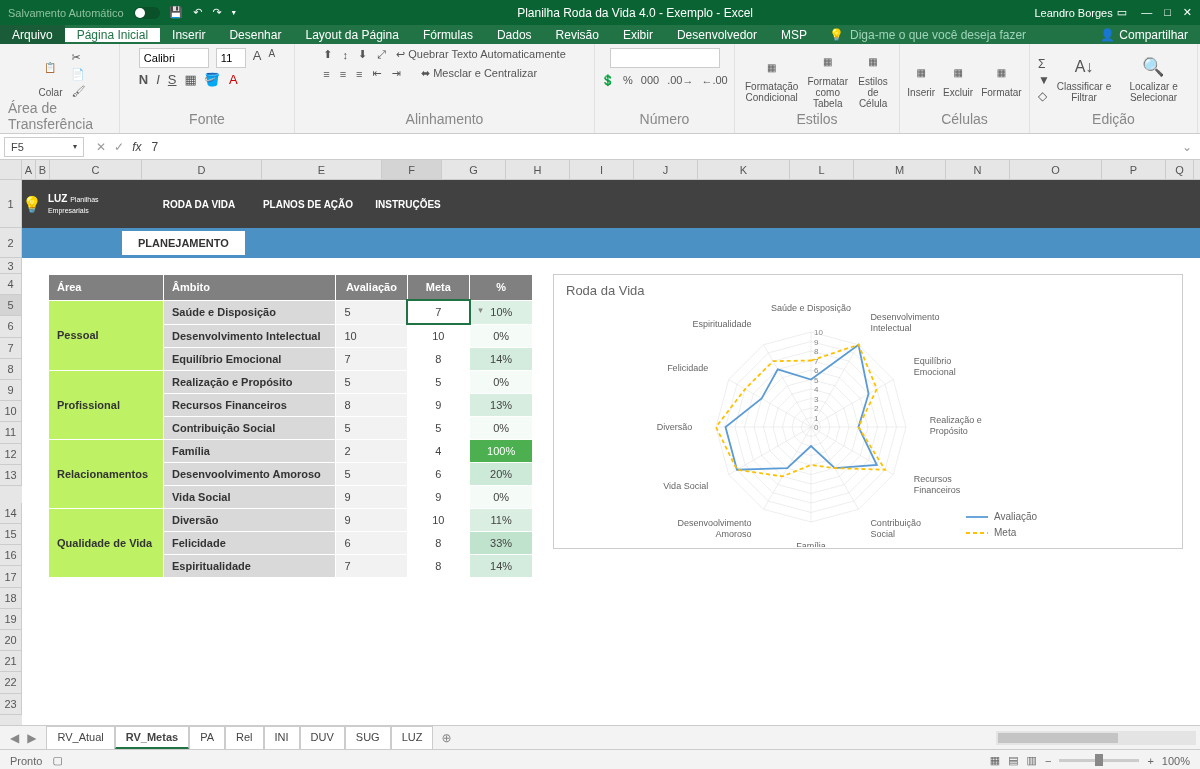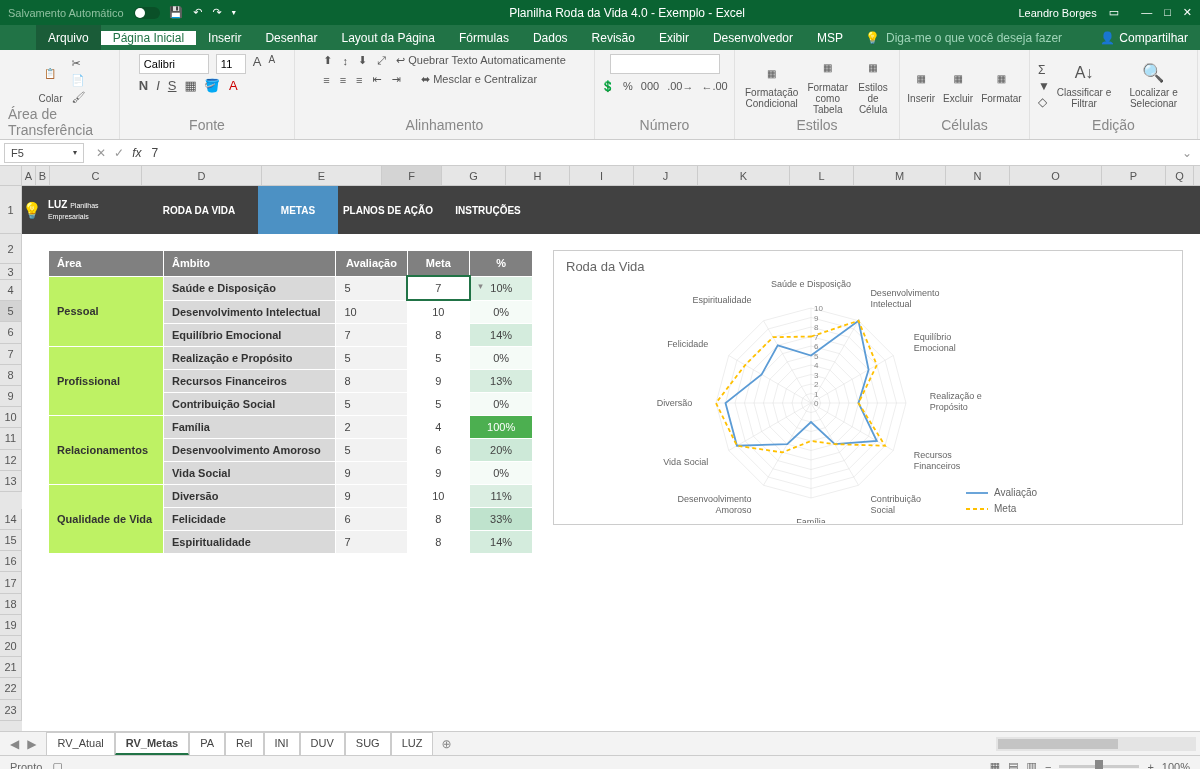--- a/index.html
+++ b/index.html
@@ -1,23 +1,23 @@
 <!DOCTYPE html>
 <html><head>
 <meta charset="utf-8">
 <style>
 *{margin:0;padding:0;box-sizing:border-box;font-family:"Segoe UI",Arial,sans-serif;}
 body{width:1200px;height:769px;background:#fff;overflow:hidden;font-size:12px;color:#444;}
 .titlebar{height:25px;background:#0a6332;display:flex;align-items:center;color:#fff;font-size:11px;}
 .tb-left{display:flex;align-items:center;gap:10px;padding-left:8px;}
 .autosave{color:#8fc0a0;font-size:11px;}
 .tb-center{flex:1;text-align:center;font-size:12px;color:#fff;}
-.tb-right{display:flex;align-items:center;gap:12px;padding-right:8px;}
+.tb-right{display:flex;align-items:center;gap:4px;padding-right:8px;}
 .win-btns{display:flex;gap:12px;margin-left:10px;}
-.menubar{height:25px;background:#217346;display:flex;align-items:center;color:#fff;font-size:12px;padding-left:36px;}
+.menubar{height:19px;background:#217346;display:flex;align-items:center;color:#fff;font-size:12px;}
 .menu-item{padding:0 12px;height:100%;display:flex;align-items:center;cursor:pointer;}
 .menu-item.file{background:#1a5c38;}
 .menu-item.active{background:#fff;color:#217346;}
 .tellme{flex:1;display:flex;align-items:center;gap:6px;padding-left:10px;color:#9fd4b8;}
 .share{padding-right:12px;display:flex;align-items:center;gap:4px;}
 .ribbon{height:90px;background:#f3f3f3;border-bottom:1px solid #ccc;display:flex;font-size:11px;color:#555;}
 .rgroup{border-right:1px solid #e1e1e1;display:flex;flex-direction:column;align-items:center;padding:4px 8px;}
 .rgroup-content{flex:1;display:flex;align-items:center;gap:4px;}
 .rgroup-label{font-size:14px;color:#888;padding-bottom:2px;}
 .rbtn{display:flex;flex-direction:column;align-items:center;gap:3px;cursor:pointer;font-size:10px;color:#555;text-align:center;padding:2px;}
@@ -305,24 +305,26 @@
     </div>
   <div class="grid-body">
     <div class="inner-app">
       <div class="nav-bar">
         <div class="nav-logo">
           <span style="font-size:16px;">💡</span>
           <div><b>LUZ</b> <span style="font-size:7px;">Planilhas Empresariais</span></div>
         </div>
         <div id="nav-tabs" style="display:flex;">
             <div class="nav-tab" style="width: 118px;">RODA DA VIDA</div>
-            <div class="nav-tab active" style="width: 80px;">METAS</div>
             <div class="nav-tab" style="width: 100px;">PLANOS DE AÇÃO</div>
             <div class="nav-tab" style="width: 100px;">INSTRUÇÕES</div>
           </div>
+      </div>
+      <div class="sub-bar">
+        <div class="sub-btn">PLANEJAMENTO</div>
       </div>
       <div class="content-row">
         <table class="data-table">
           <thead>
               <tr>
             <th style="width:110px;">Área</th>
             <th style="width:165px;">Âmbito</th>
             <th class="c" style="width:60px;">Avaliação</th>
             <th class="c" style="width:60px;">Meta</th>
             <th class="c" style="width:60px;">%</th>

